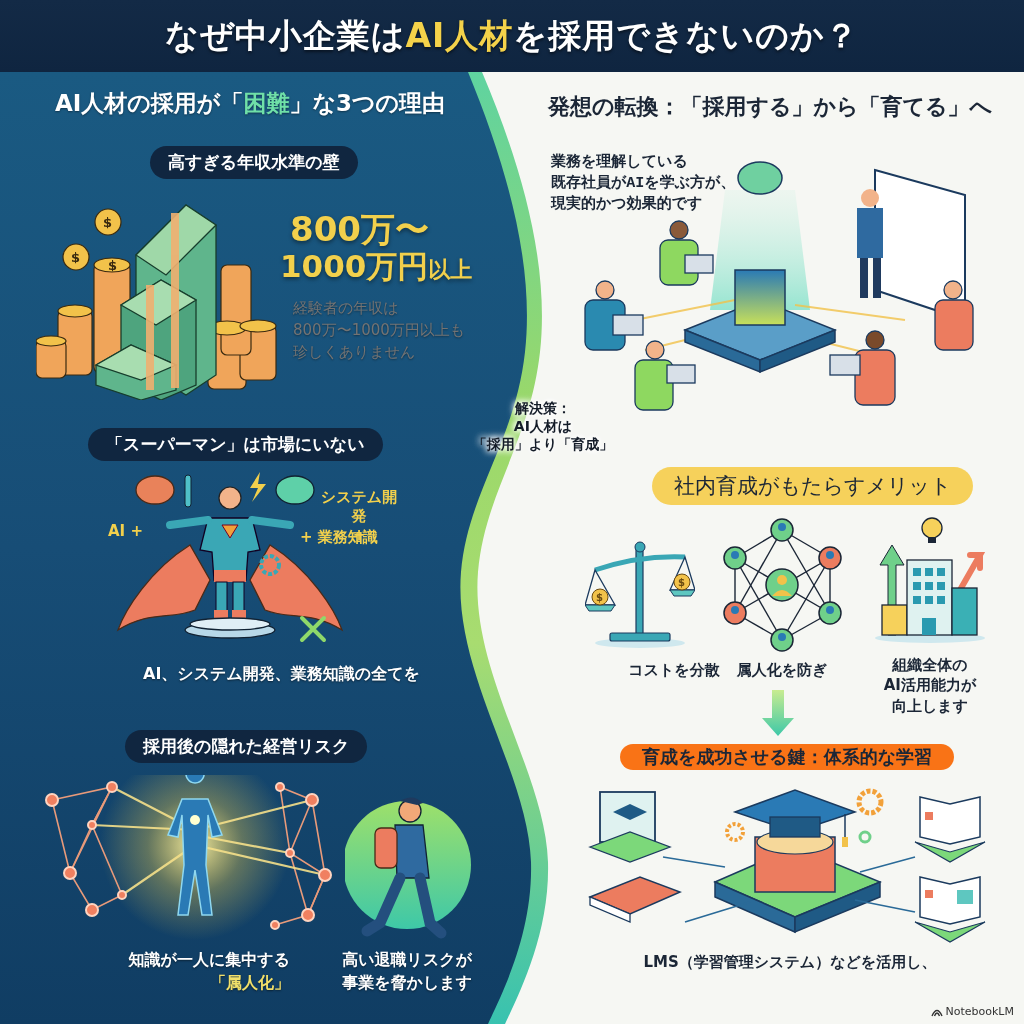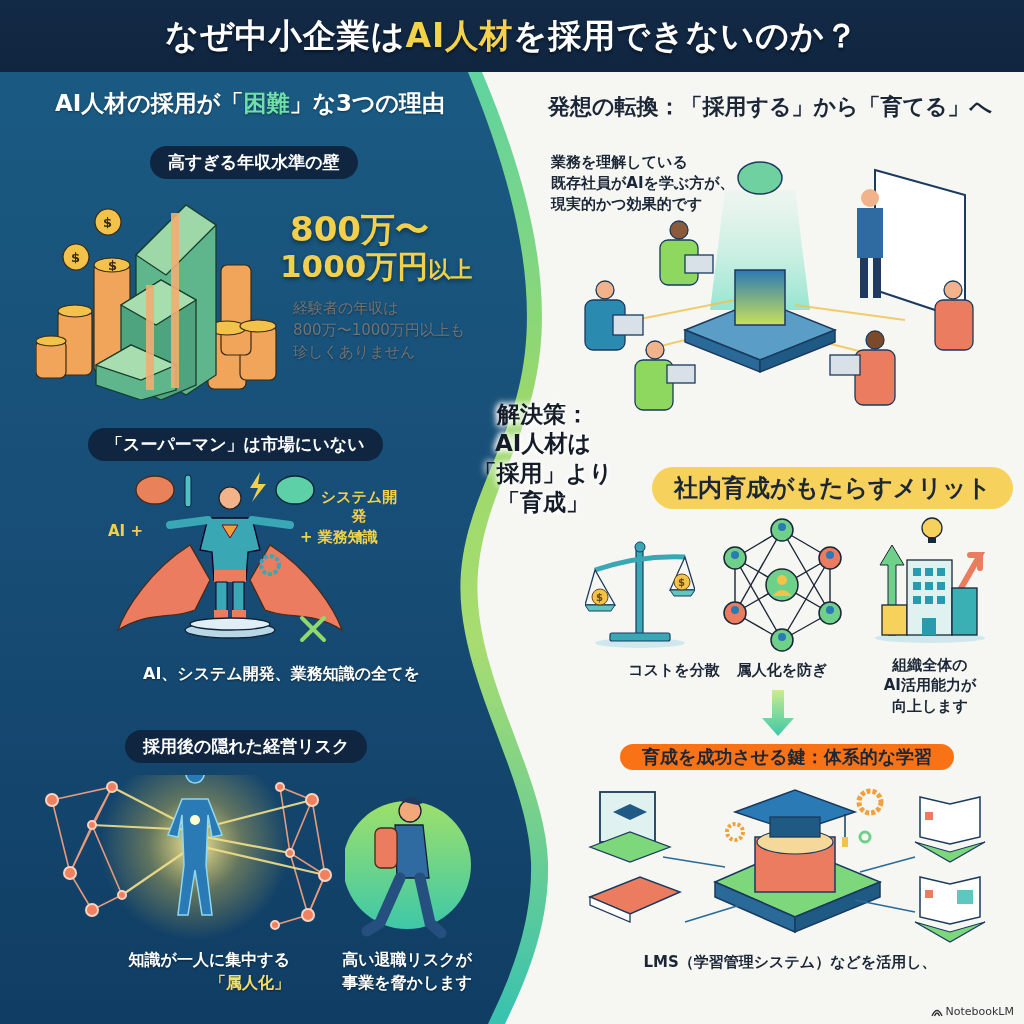--- a/index.html
+++ b/index.html
@@ -25,25 +25,25 @@
   .big-salary .l1 { font-size: 34px; padding-left: 10px; display: block; }
   .big-salary .l2 { font-size: 31px; display: block; }
   .big-salary .l2 small { font-size: 22px; }
   .wtext { color: #737373; font-size: 15px; line-height: 1.45; text-shadow: 0 1px 2px rgba(0,0,0,0.4); }
 
   .caption-w { color: #ffffff; font-size: 16px; font-weight: bold; text-align: right; line-height: 1.45; text-shadow: 0 1px 2px rgba(0,0,0,0.5); }
   .caption-w .y { color: #f2e06a; }
 
   .label-y { color: #f2d04c; font-weight: bold; font-size: 15px; text-align: center; line-height: 1.25; }
 
-  .center-callout { left: 458px; top: 400px; width: 170px; text-align: center; font-size: 23px; font-weight: bold; color: #141c28; line-height: 1.28; text-shadow: 0 0 6px #fff, 0 0 6px #fff, 0 0 10px #fff; }
-
-  .right-desc { left: 551px; top: 152px; font-size: 15px; color: #1b2636; line-height: 1.4; font-weight: bold; }
-
-  .pill-yellow { background: #f6d15b; color: #1b2636; border-radius: 22px; font-weight: bold; font-size: 24px; padding: 5px 22px; white-space: nowrap; }
+  .center-callout { left: 458px; top: 400px; width: 170px; text-align: center; font-size: 14px; font-weight: bold; color: #141c28; line-height: 1.28; text-shadow: 0 0 6px #fff, 0 0 6px #fff, 0 0 10px #fff; }
+
+  .right-desc { left: 551px; top: 152px; font-size: 15px; color: #1b2636; line-height: 1.4; font-weight: bold; font-family: Liberation Mono, monospace; }
+
+  .pill-yellow { background: #f6d15b; color: #1b2636; border-radius: 22px; font-weight: normal; font-size: 21px; padding: 5px 22px; white-space: nowrap; }
   .pill-orange { background: #f97316; color: #1b2636; border-radius: 22px; font-weight: bold; font-size: 18px; padding: 1px 22px; white-space: nowrap; }
 
   .merit-label { font-size: 15px; font-weight: bold; color: #1b2636; text-align: center; line-height: 1.35; }
 
   .bottom-desc { left: 600px; top: 952px; width: 380px; text-align: center; font-size: 15px; font-weight: bold; color: #1b2636; line-height: 1.4; }
 
   .footer-brand { right: 10px; bottom: 6px; font-size: 11px; color: #333; display: flex; align-items: center; gap: 3px; }
 </style>
 </head>
 <body>

